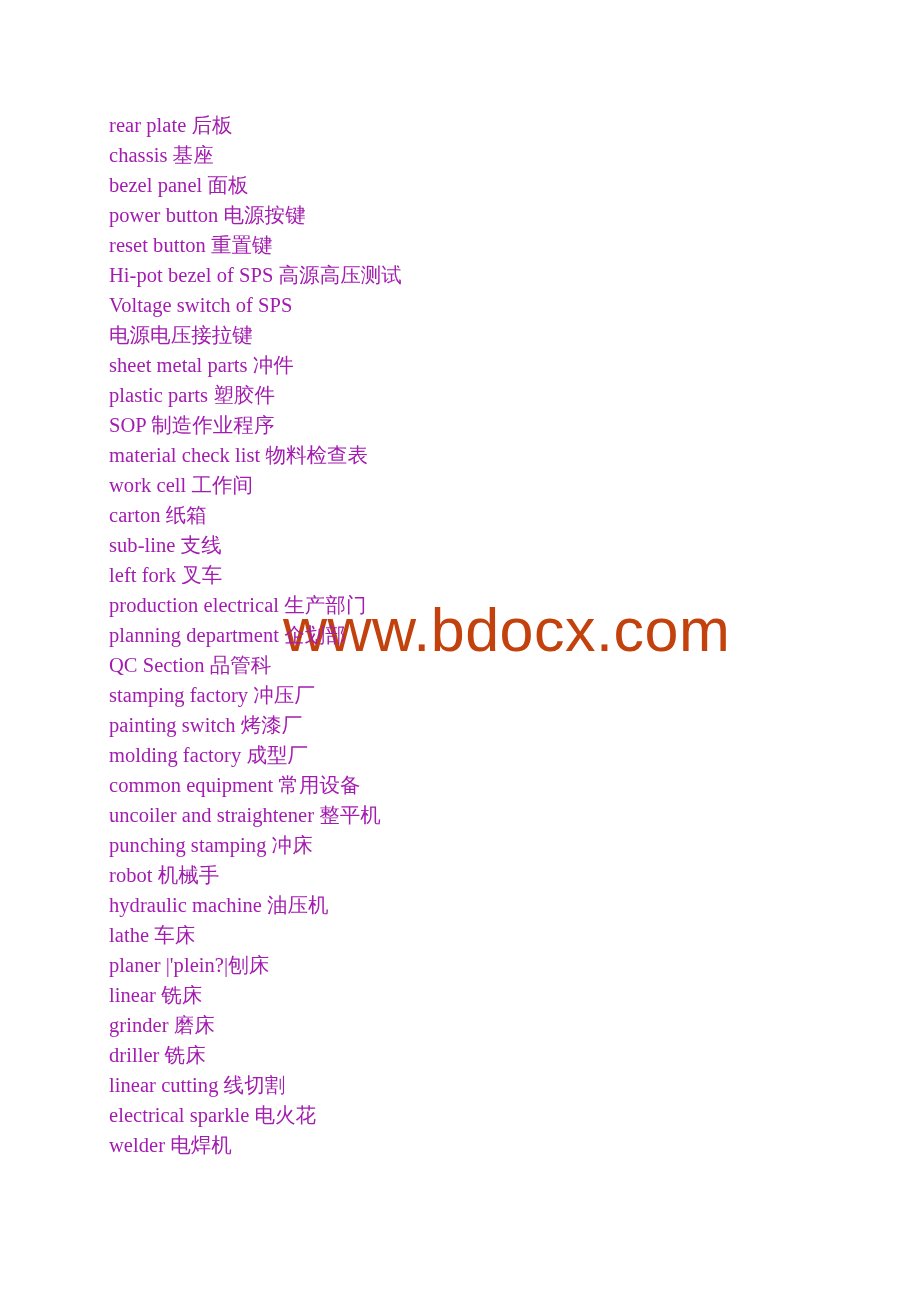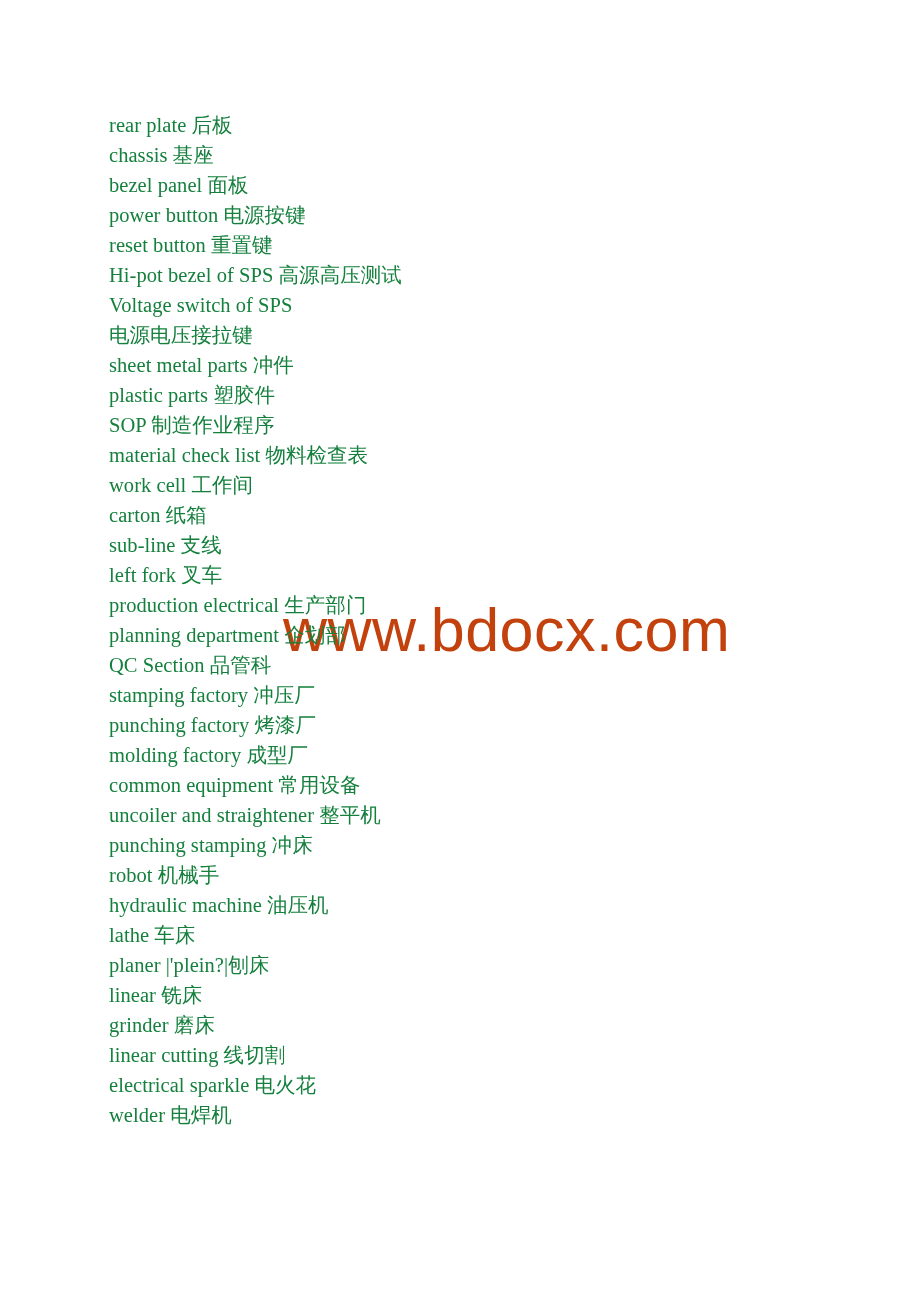--- a/index.html
+++ b/index.html
@@ -45,21 +45,21 @@
     left: 109px;
     top: 110px;
     z-index: 2;
     width: 760px;
   }
 
   .line {
     font-size: 20.5px;
     line-height: 30px;
     height: 30px;
-    color: #15803d;
+    color: #a21caf;
     white-space: pre;
     letter-spacing: 0.05px;
   }
 </style>
 </head>
 <body>
 
 <div id="page">
 
   <div id="watermark">www.bdocx.com</div>
@@ -78,29 +78,30 @@
       <div class="line">SOP 制造作业程序</div>
       <div class="line">material check list 物料检查表</div>
       <div class="line">work cell 工作间</div>
       <div class="line">carton 纸箱</div>
       <div class="line">sub-line 支线</div>
       <div class="line">left fork 叉车</div>
       <div class="line">production electrical 生产部门</div>
       <div class="line">planning department 企划部</div>
       <div class="line">QC Section 品管科</div>
       <div class="line">stamping factory 冲压厂</div>
-      <div class="line">punching factory 烤漆厂</div>
+      <div class="line">painting switch 烤漆厂</div>
       <div class="line">molding factory 成型厂</div>
       <div class="line">common equipment 常用设备</div>
       <div class="line">uncoiler and straightener 整平机</div>
       <div class="line">punching stamping 冲床</div>
       <div class="line">robot 机械手</div>
       <div class="line">hydraulic machine 油压机</div>
       <div class="line">lathe 车床</div>
       <div class="line">planer |'plein?|刨床</div>
       <div class="line">linear 铣床</div>
       <div class="line">grinder 磨床</div>
+      <div class="line">driller 铣床</div>
       <div class="line">linear cutting 线切割</div>
       <div class="line">electrical sparkle 电火花</div>
       <div class="line">welder 电焊机</div>
     </div>
 
 </div>
 
 </body></html>

